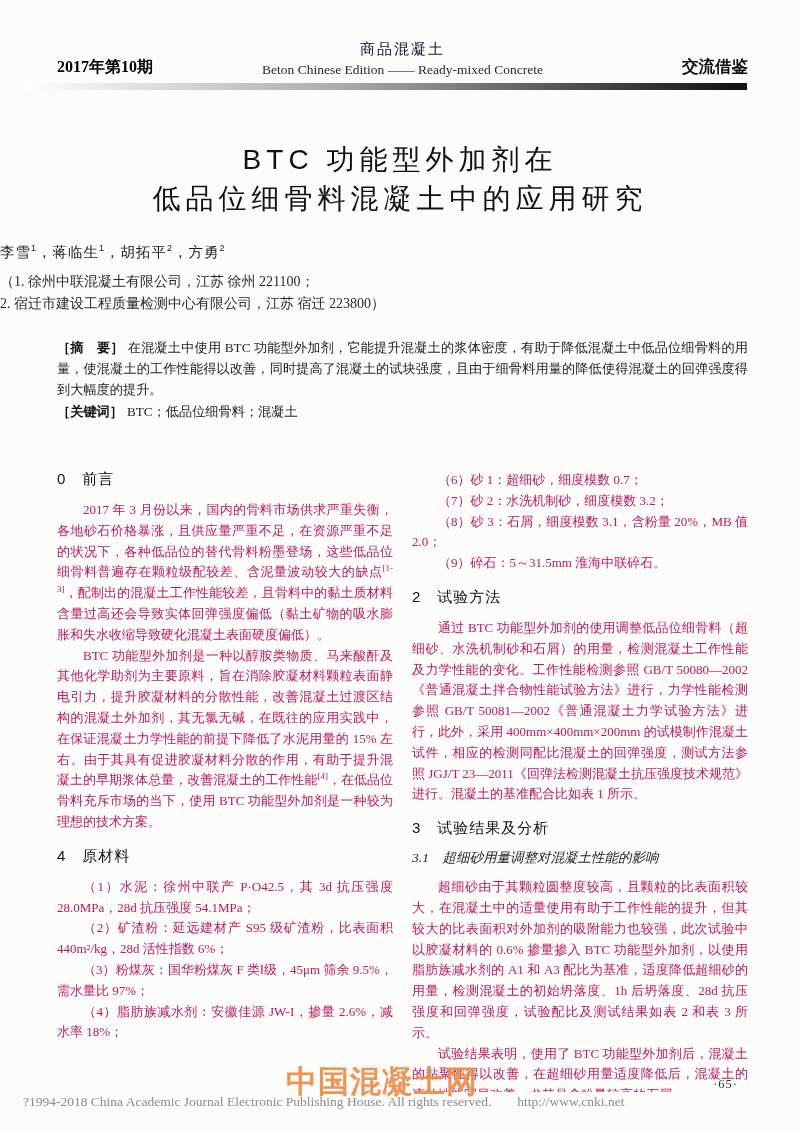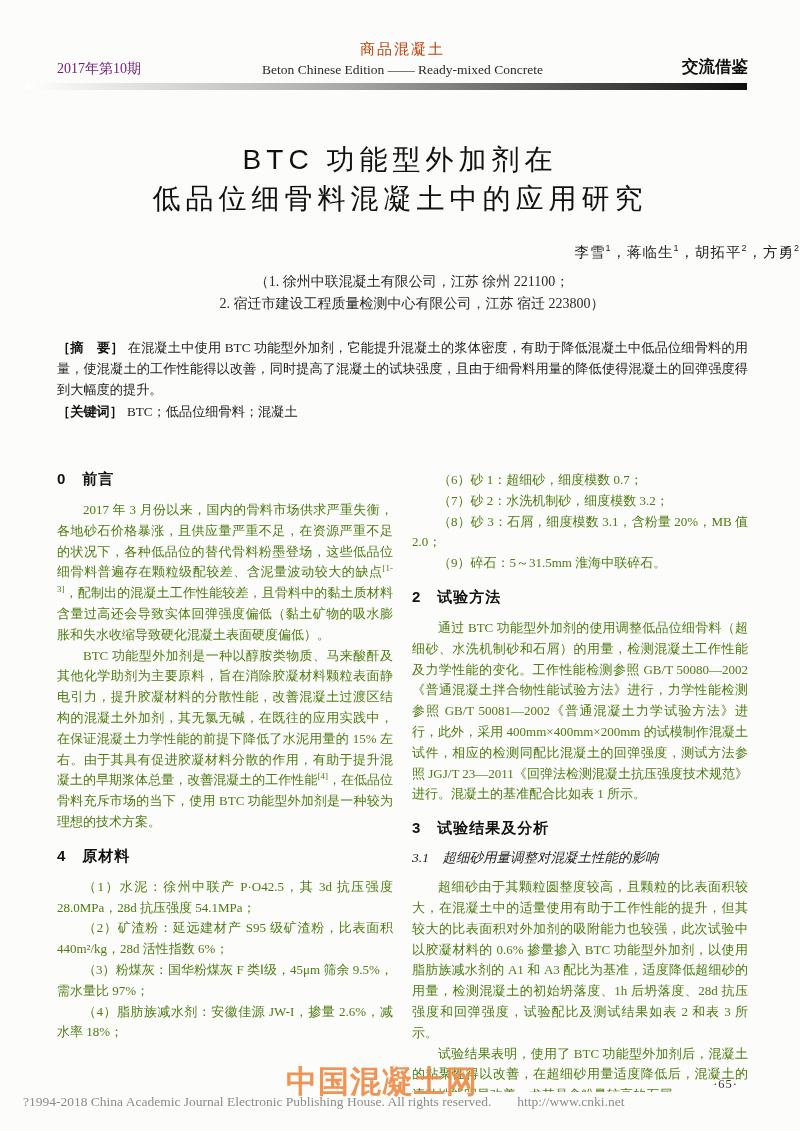--- a/index.html
+++ b/index.html
@@ -7,55 +7,55 @@
   .page {
     width:800px; height:1131px; position:relative; margin:0 auto;
     background:#fcfcfb; color:#222; overflow:hidden;
     font-family:"Liberation Serif", serif;
   }
   
   .header-row {
     display:flex; align-items:flex-end;
     margin:0 52px 0 57px; padding-top:40px;
   }
-  .issue { font-size:14px; color:#701a75; width:170px; }
+  .issue { font-size:16px; color:#000000; width:170px;font-weight:bold; }
   .header-center { flex:1; text-align:center; }
-  .journal-cn { font-family:"Liberation Sans", sans-serif; font-size:15px; color:#c2410c; letter-spacing:2px; }
+  .journal-cn { font-family:"Liberation Sans", sans-serif; font-size:15px; color:#0f172a; letter-spacing:2px; }
   .journal-en { font-size:13.5px; color:#2a2a2a; margin-top:3px; }
   .column-label { font-family:"Liberation Sans", sans-serif; font-weight:bold; font-size:16.5px; color:#111; width:170px; text-align:right; }
   .gradient-bar {
     height:7px; margin:5px 53px 0 25px;
     background:linear-gradient(to right,#ffffff 0%,#e2e2e2 15%,#a8a8a8 45%,#4a4a4a 78%,#101010 100%);
   }
   
   .title {
     text-align:center; margin-top:50px;
     font-family:"Liberation Sans", sans-serif; font-weight:400;
     font-size:28px; line-height:39px; letter-spacing:5px; color:#111;
   }
   .authors {
-    text-align:right; margin-top:25px;
+    text-align:left; margin-top:25px;
     font-family:"Liberation Sans", sans-serif; font-size:14.5px; color:#1c1c1c; letter-spacing:1px;
   }
   .authors sup, .body-p sup { font-size:9px; vertical-align:super; line-height:0; }
-  .affiliations { text-align:center; margin-top:9px; font-size:14px; line-height:22px; color:#2a2a2a;padding-left:24px; }
+  .affiliations { margin-top:9px; font-size:14px; line-height:22px; color:#2a2a2a; }
   
   .abstract { margin:22px 52px 0 57px; font-size:13.2px; line-height:21px; text-align:justify; color:#222; }
   .ab-label { font-family:"Liberation Sans", sans-serif; font-weight:bold; color:#111; margin-right:4px; }
   .keywords { margin:1px 52px 0 57px; font-size:13.2px; line-height:21px; color:#222; }
   
   .columns { display:flex; gap:19px; margin:46px 52px 0 57px; height:624px; overflow:hidden; }
   .col { flex:0 0 336px; width:336px; }
   .sec-heading {
-    font-family:"Liberation Sans", sans-serif; font-weight:bold;
+    font-family:"Liberation Sans", sans-serif; font-weight:normal;
     font-size:15px; color:#111; margin:14px 0 11px 0; letter-spacing:1px;
   }
   .sec-heading.first { margin-top:2px; }
   .sub-heading { font-style:italic; font-weight:400; font-size:13.5px; color:#1c1c1c; margin:10px 0 10px 0; }
-  .body-p { font-size:13px; line-height:20.8px; text-align:justify; text-indent:2em; color:#4d7c0f; }
+  .body-p { font-size:13px; line-height:20.8px; text-align:justify; text-indent:2em; color:#be185d; }
   .cont { margin-top:2px; }
   
   .watermark {
     position:absolute; left:286px; top:1061px; z-index:1;
     font-family:Liberation Sans, sans-serif; font-weight:bold;
     font-size:31px; letter-spacing:1px; opacity:0.92;
   }
   .copyright {
     position:absolute; left:23px; top:1094px; z-index:2;
     font-size:13.5px; color:#8c8c8c; white-space:nowrap;

